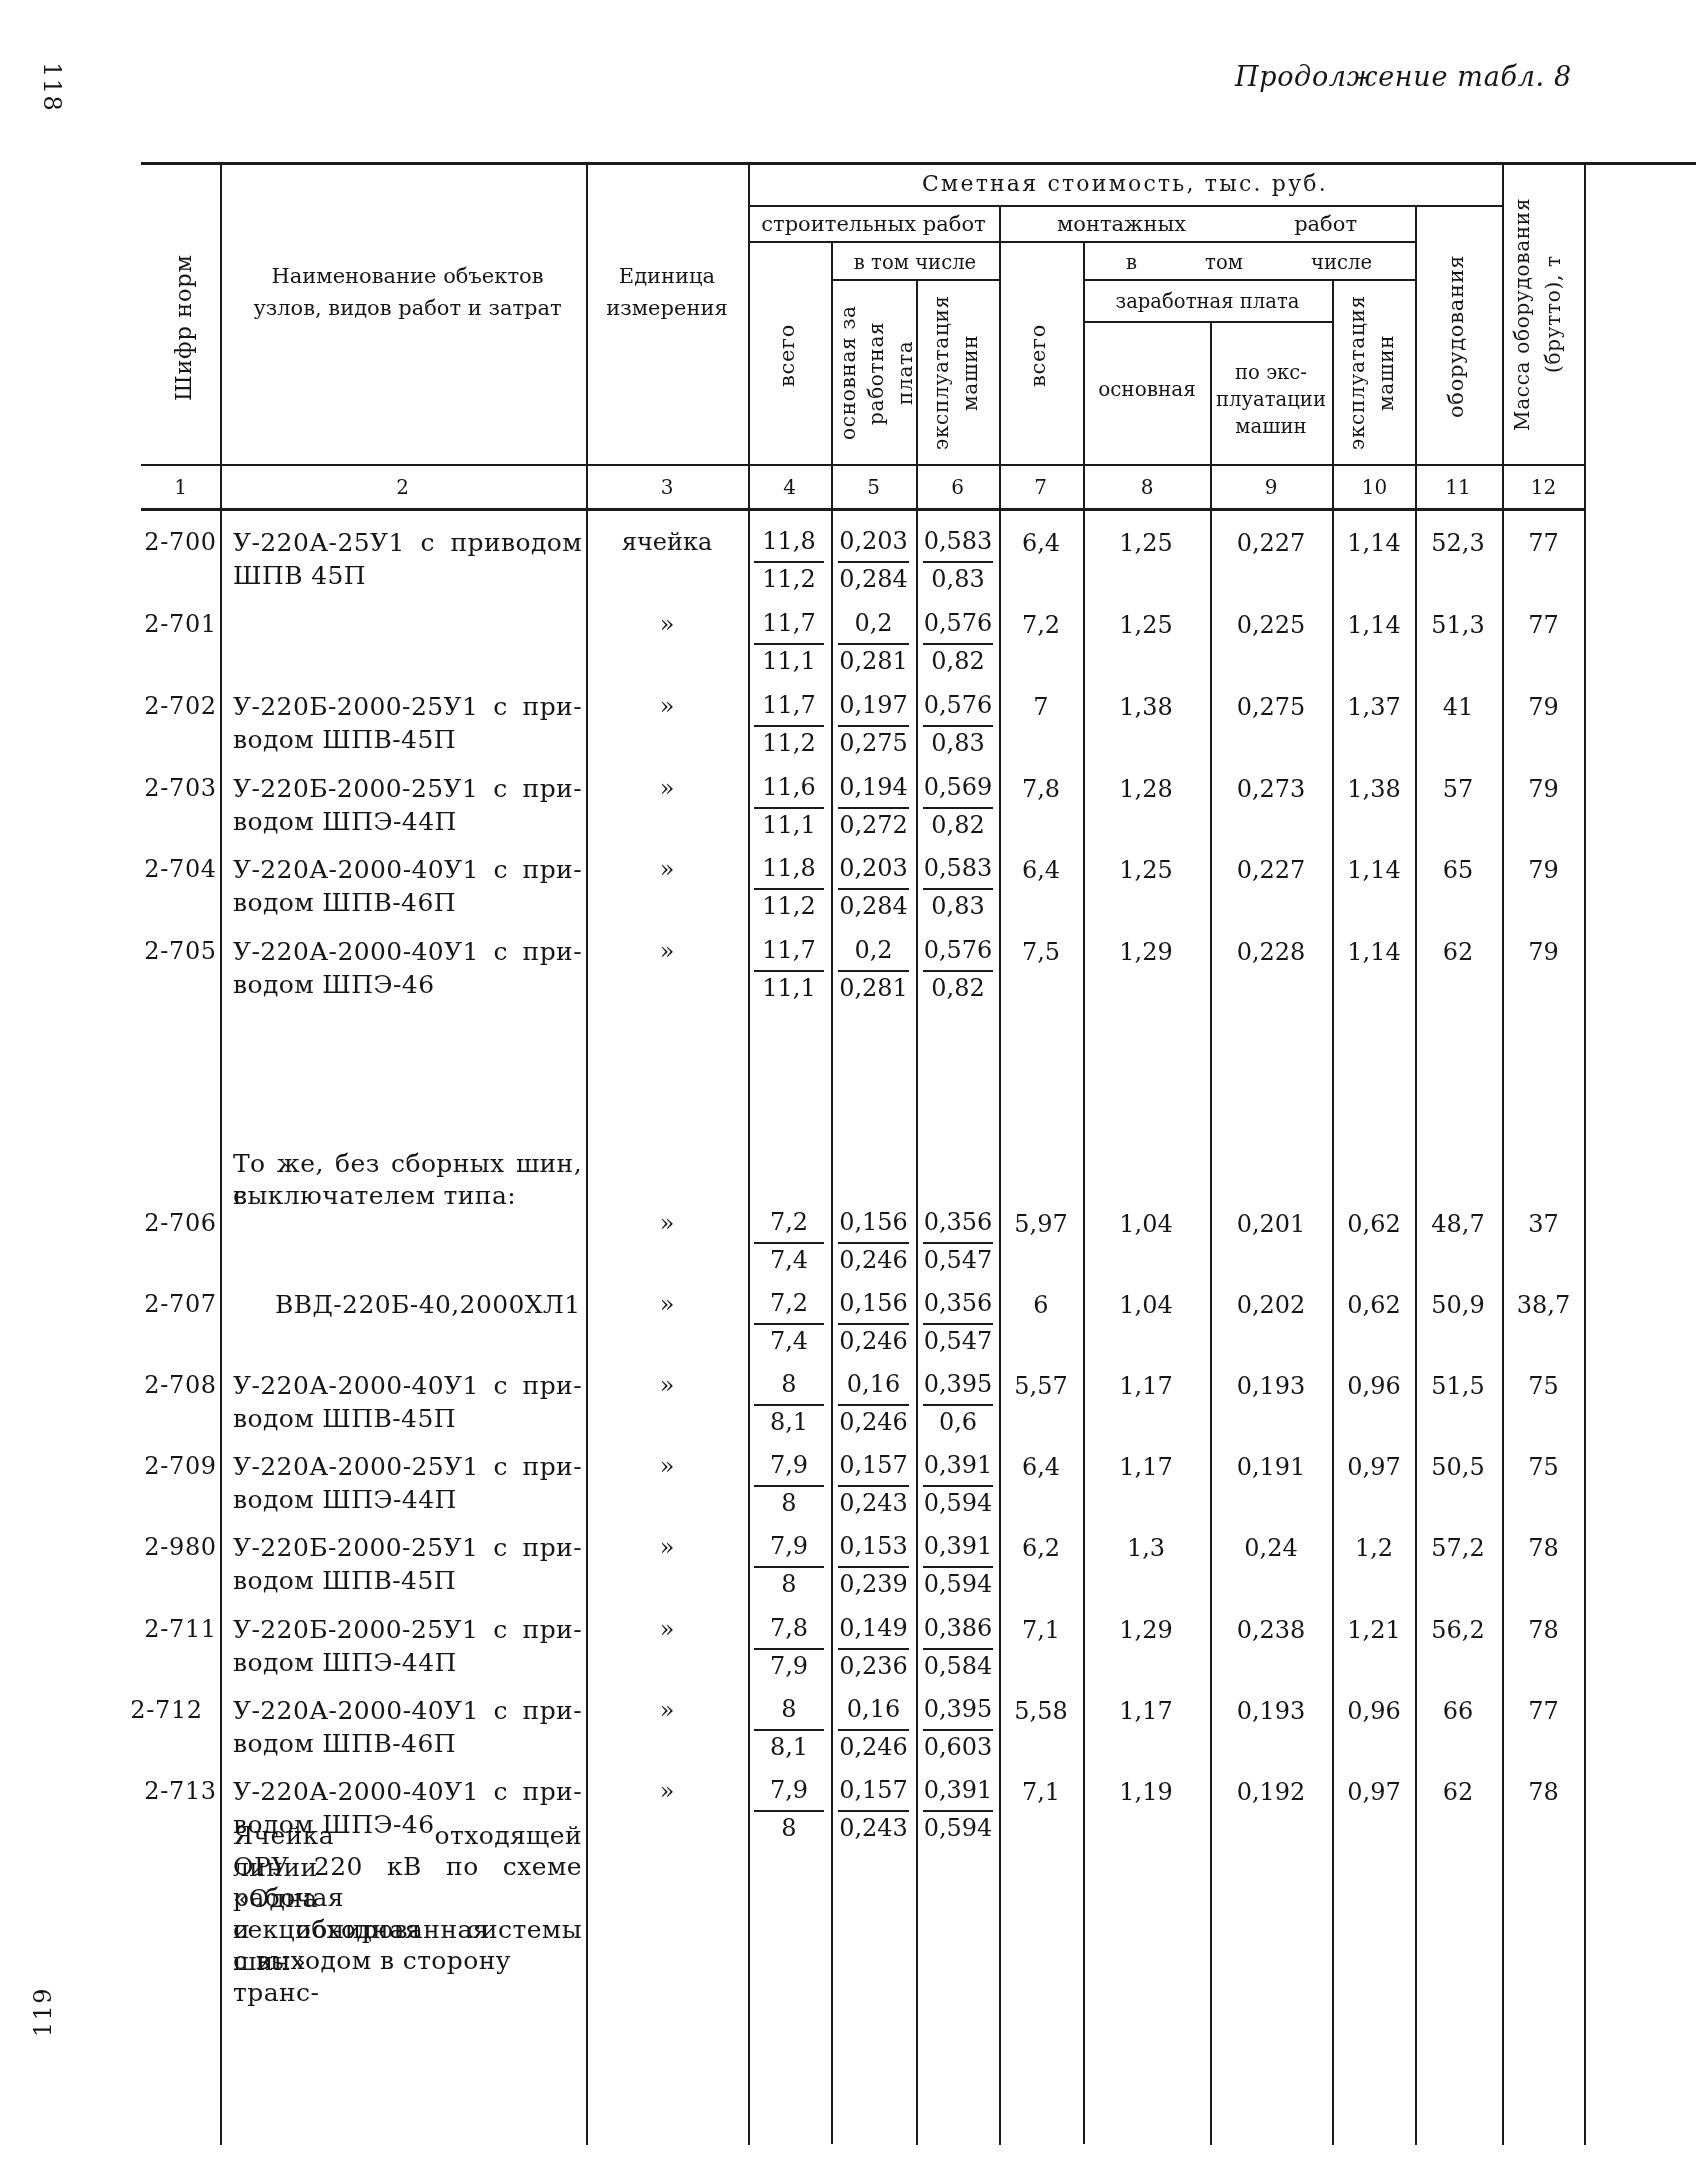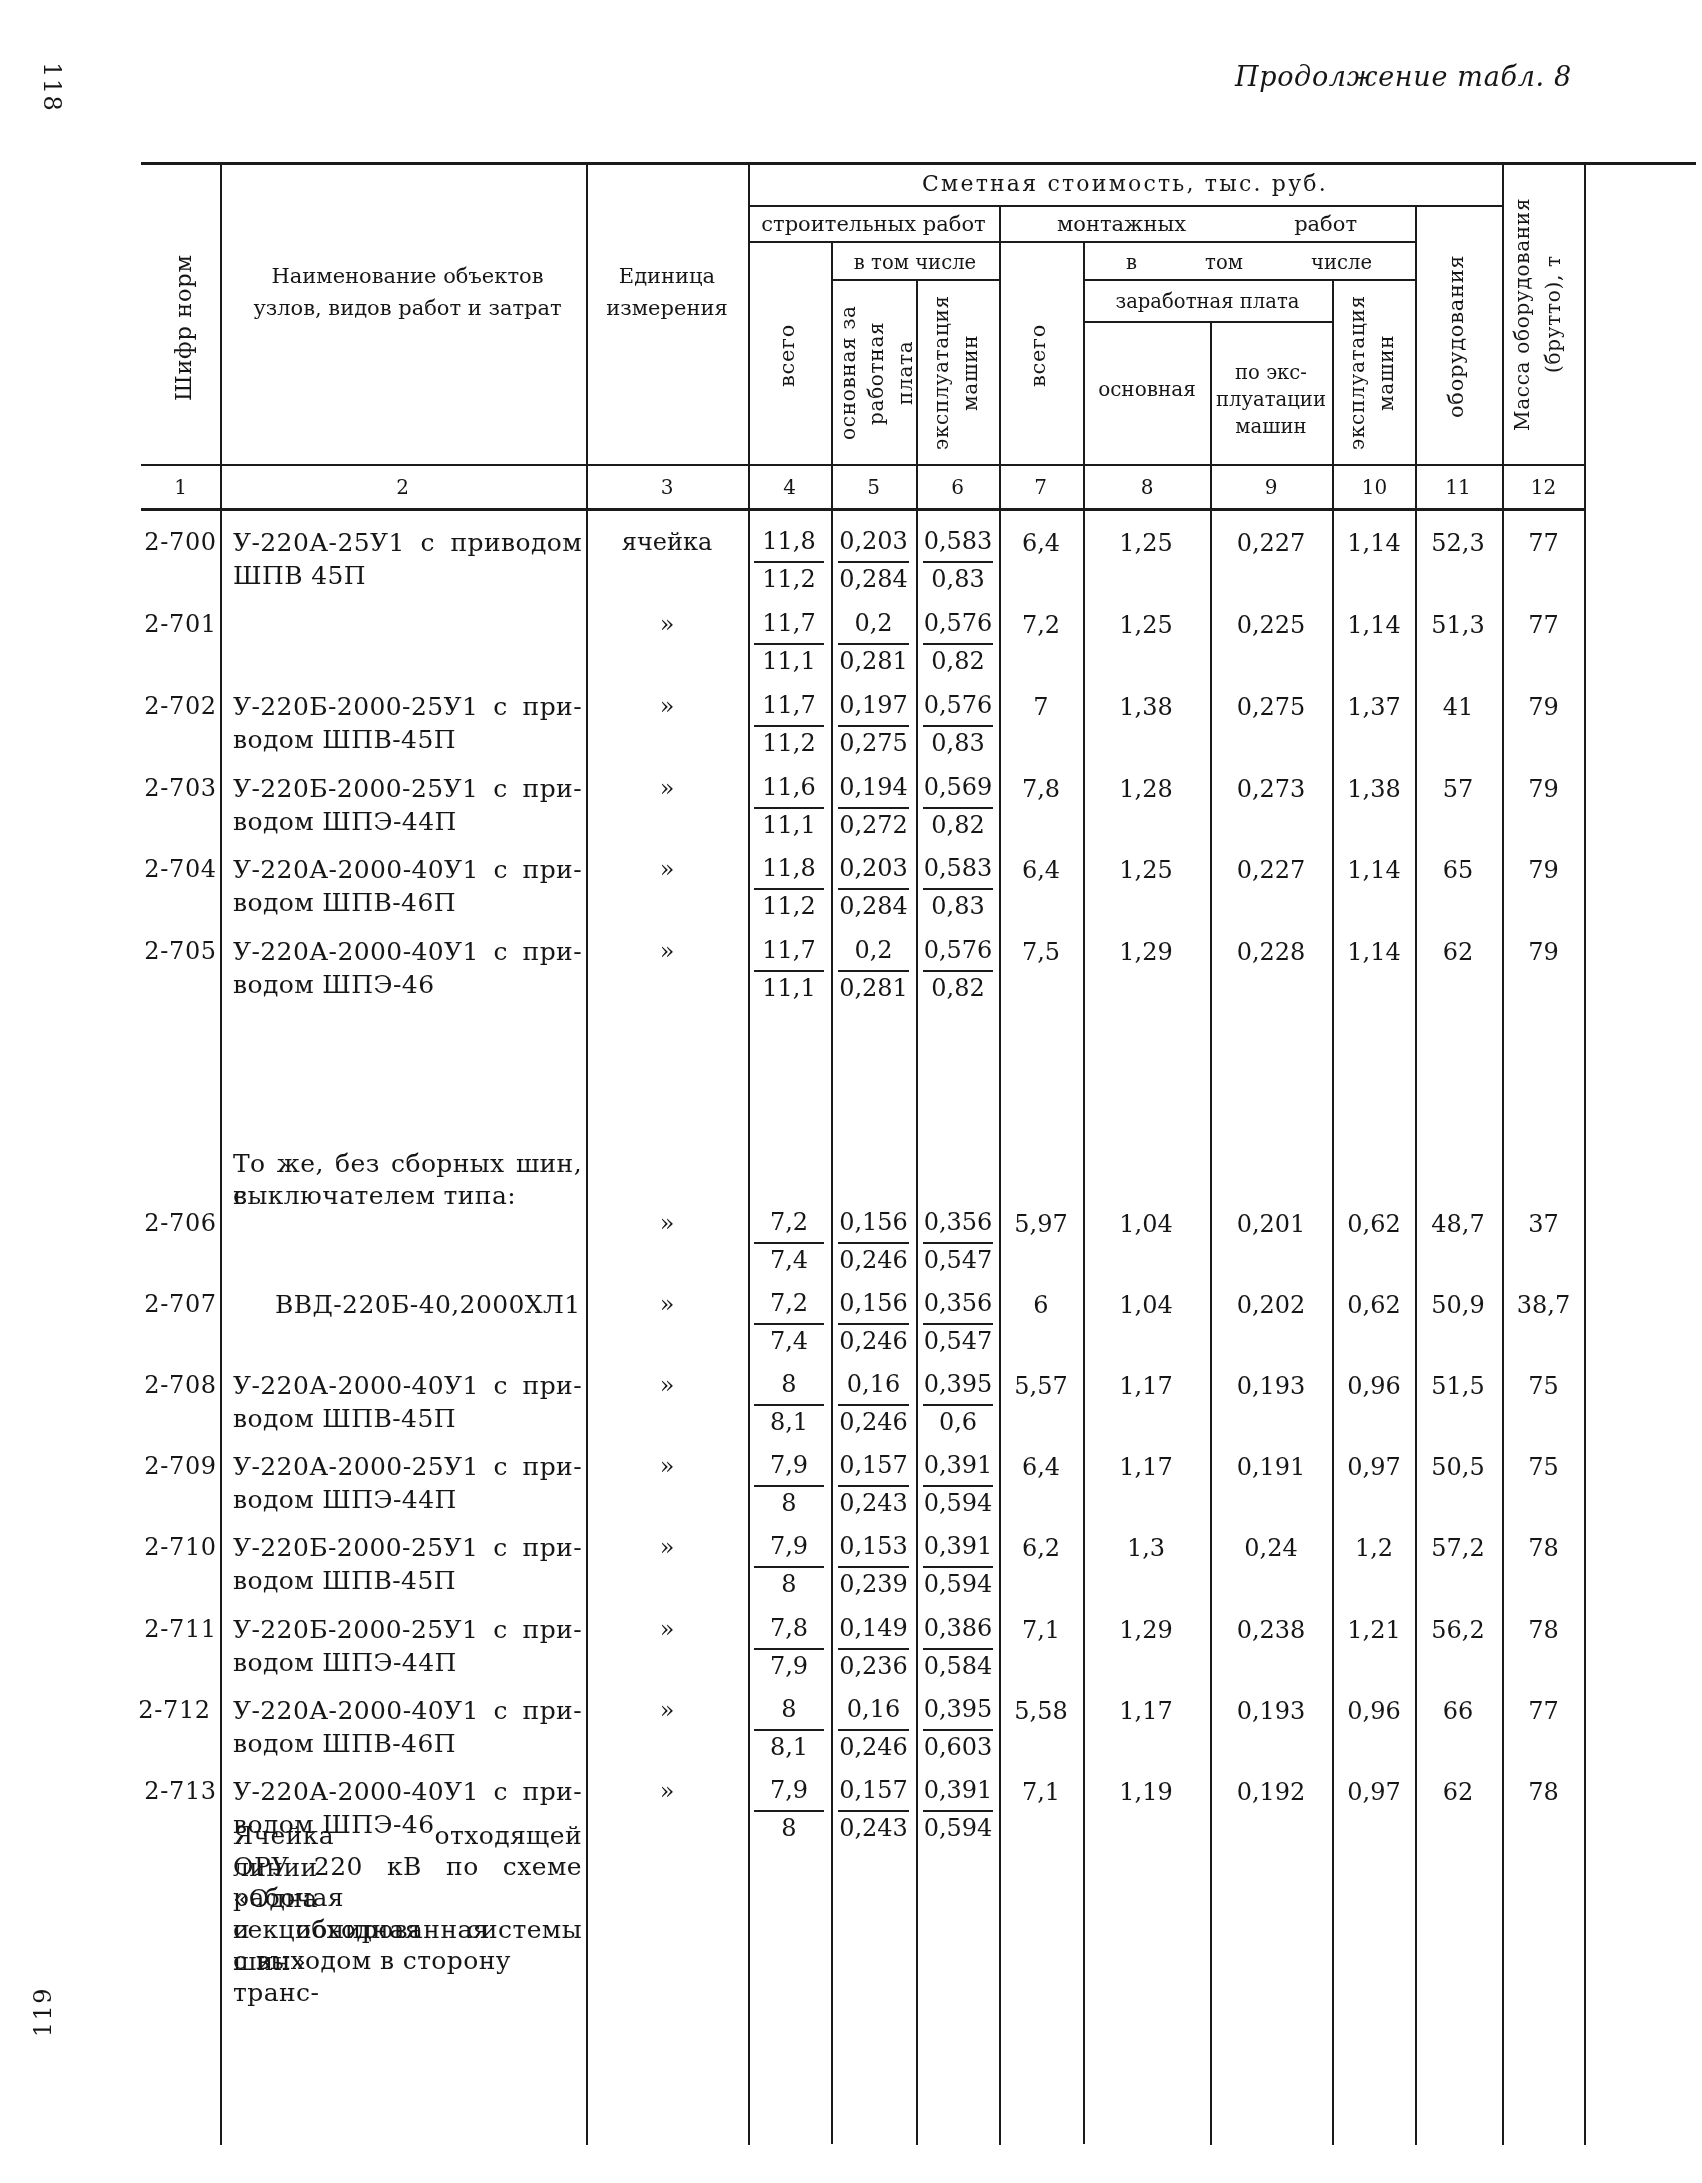--- a/index.html
+++ b/index.html
@@ -435,21 +435,21 @@
     </div>
     <div class="cell single" style="left: 1002px; width: 78px;">6,4</div>
     <div class="cell single" style="left: 1085px; width: 122px;">1,17</div>
     <div class="cell single" style="left: 1213px; width: 116px;">0,191</div>
     <div class="cell single" style="left: 1335px; width: 78px;">0,97</div>
     <div class="cell single" style="left: 1418px; width: 80px;">50,5</div>
     <div class="cell single" style="left: 1505px; width: 77px;">75</div>
   </div>
 
   <div class="row" style="top: 1531px;">
-    <div class="cell code" style="left: 141px; width: 79px;">2-710</div>
+    <div class="cell code" style="left: 141px; width: 79px;">2-980</div>
     <div class="cell namebox" style="left: 233px; width: 349px;">
       <div class="nline jl">У-220Б-2000-25У1 с при-</div>
       <div class="nline ll">водом ШПВ-45П</div>
     </div>
     <div class="cell unit" style="left: 586px; width: 162px;">»</div>
     <div class="cell frac" style="left: 750px; width: 78px;">
       <div class="fr-top">7,9</div>
       <div class="fr-bar"></div>
       <div class="fr-bot">8</div>
     </div>
@@ -495,21 +495,21 @@
     </div>
     <div class="cell single" style="left: 1002px; width: 78px;">7,1</div>
     <div class="cell single" style="left: 1085px; width: 122px;">1,29</div>
     <div class="cell single" style="left: 1213px; width: 116px;">0,238</div>
     <div class="cell single" style="left: 1335px; width: 78px;">1,21</div>
     <div class="cell single" style="left: 1418px; width: 80px;">56,2</div>
     <div class="cell single" style="left: 1505px; width: 77px;">78</div>
   </div>
 
   <div class="row" style="top: 1694px;">
-    <div class="cell code" style="left: 135px; width: 79px;">2-712</div>
+    <div class="cell code" style="left: 127px; width: 79px;">2-712</div>
     <div class="cell namebox" style="left: 233px; width: 349px;">
       <div class="nline jl">У-220А-2000-40У1 с при-</div>
       <div class="nline ll">водом ШПВ-46П</div>
     </div>
     <div class="cell unit" style="left: 586px; width: 162px;">»</div>
     <div class="cell frac" style="left: 750px; width: 78px;">
       <div class="fr-top">8</div>
       <div class="fr-bar"></div>
       <div class="fr-bot">8,1</div>
     </div>

